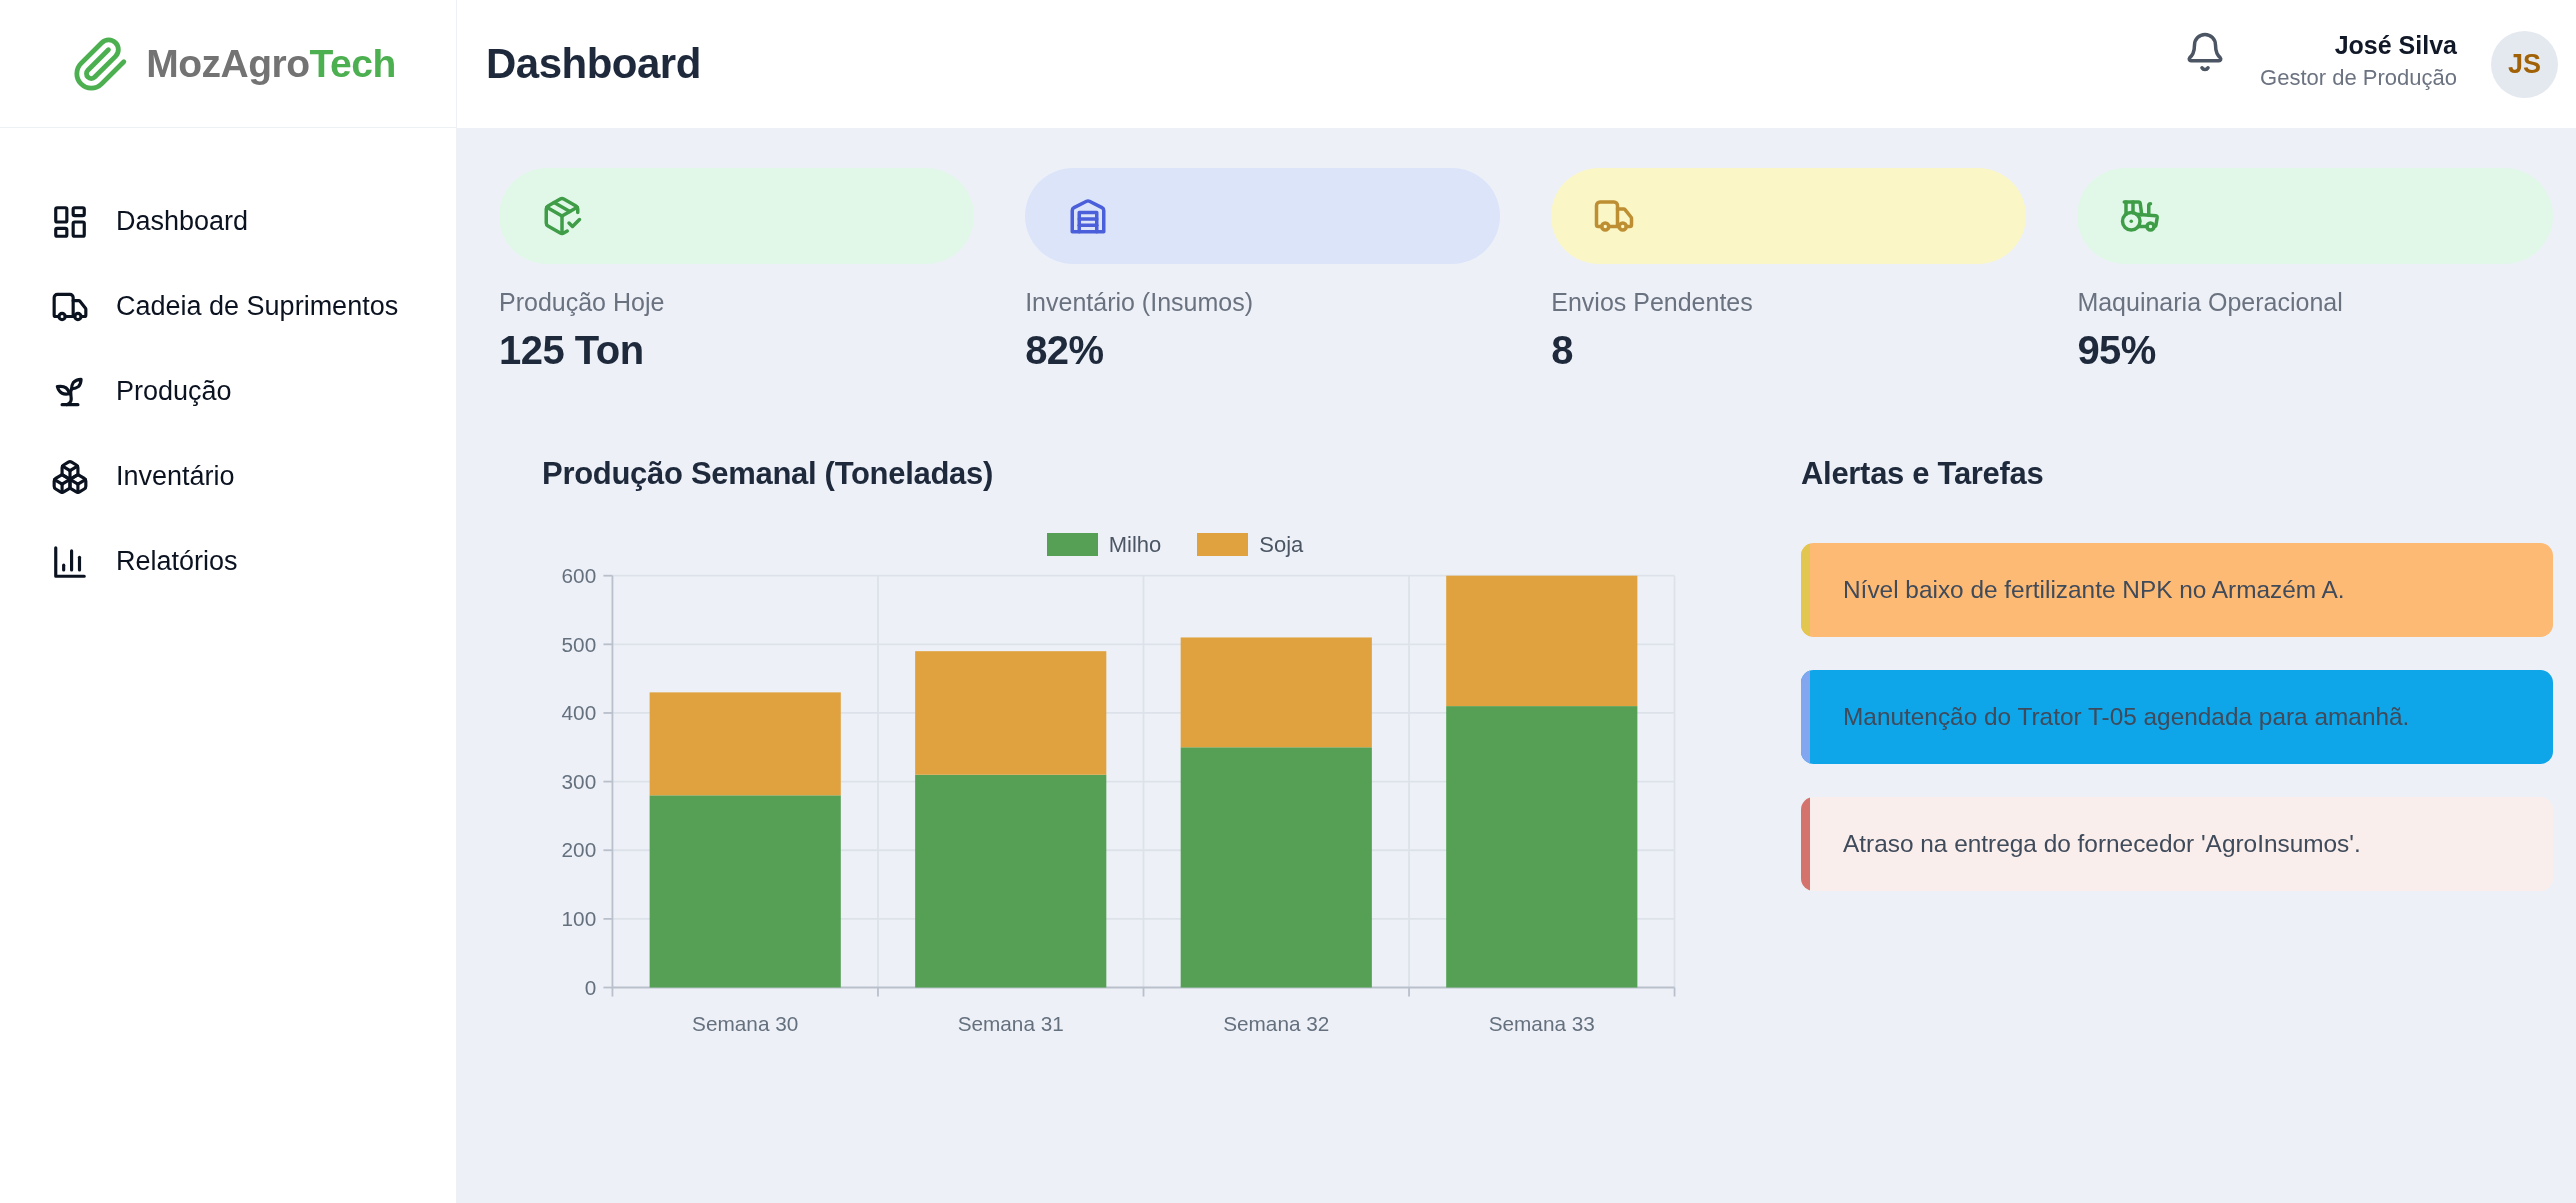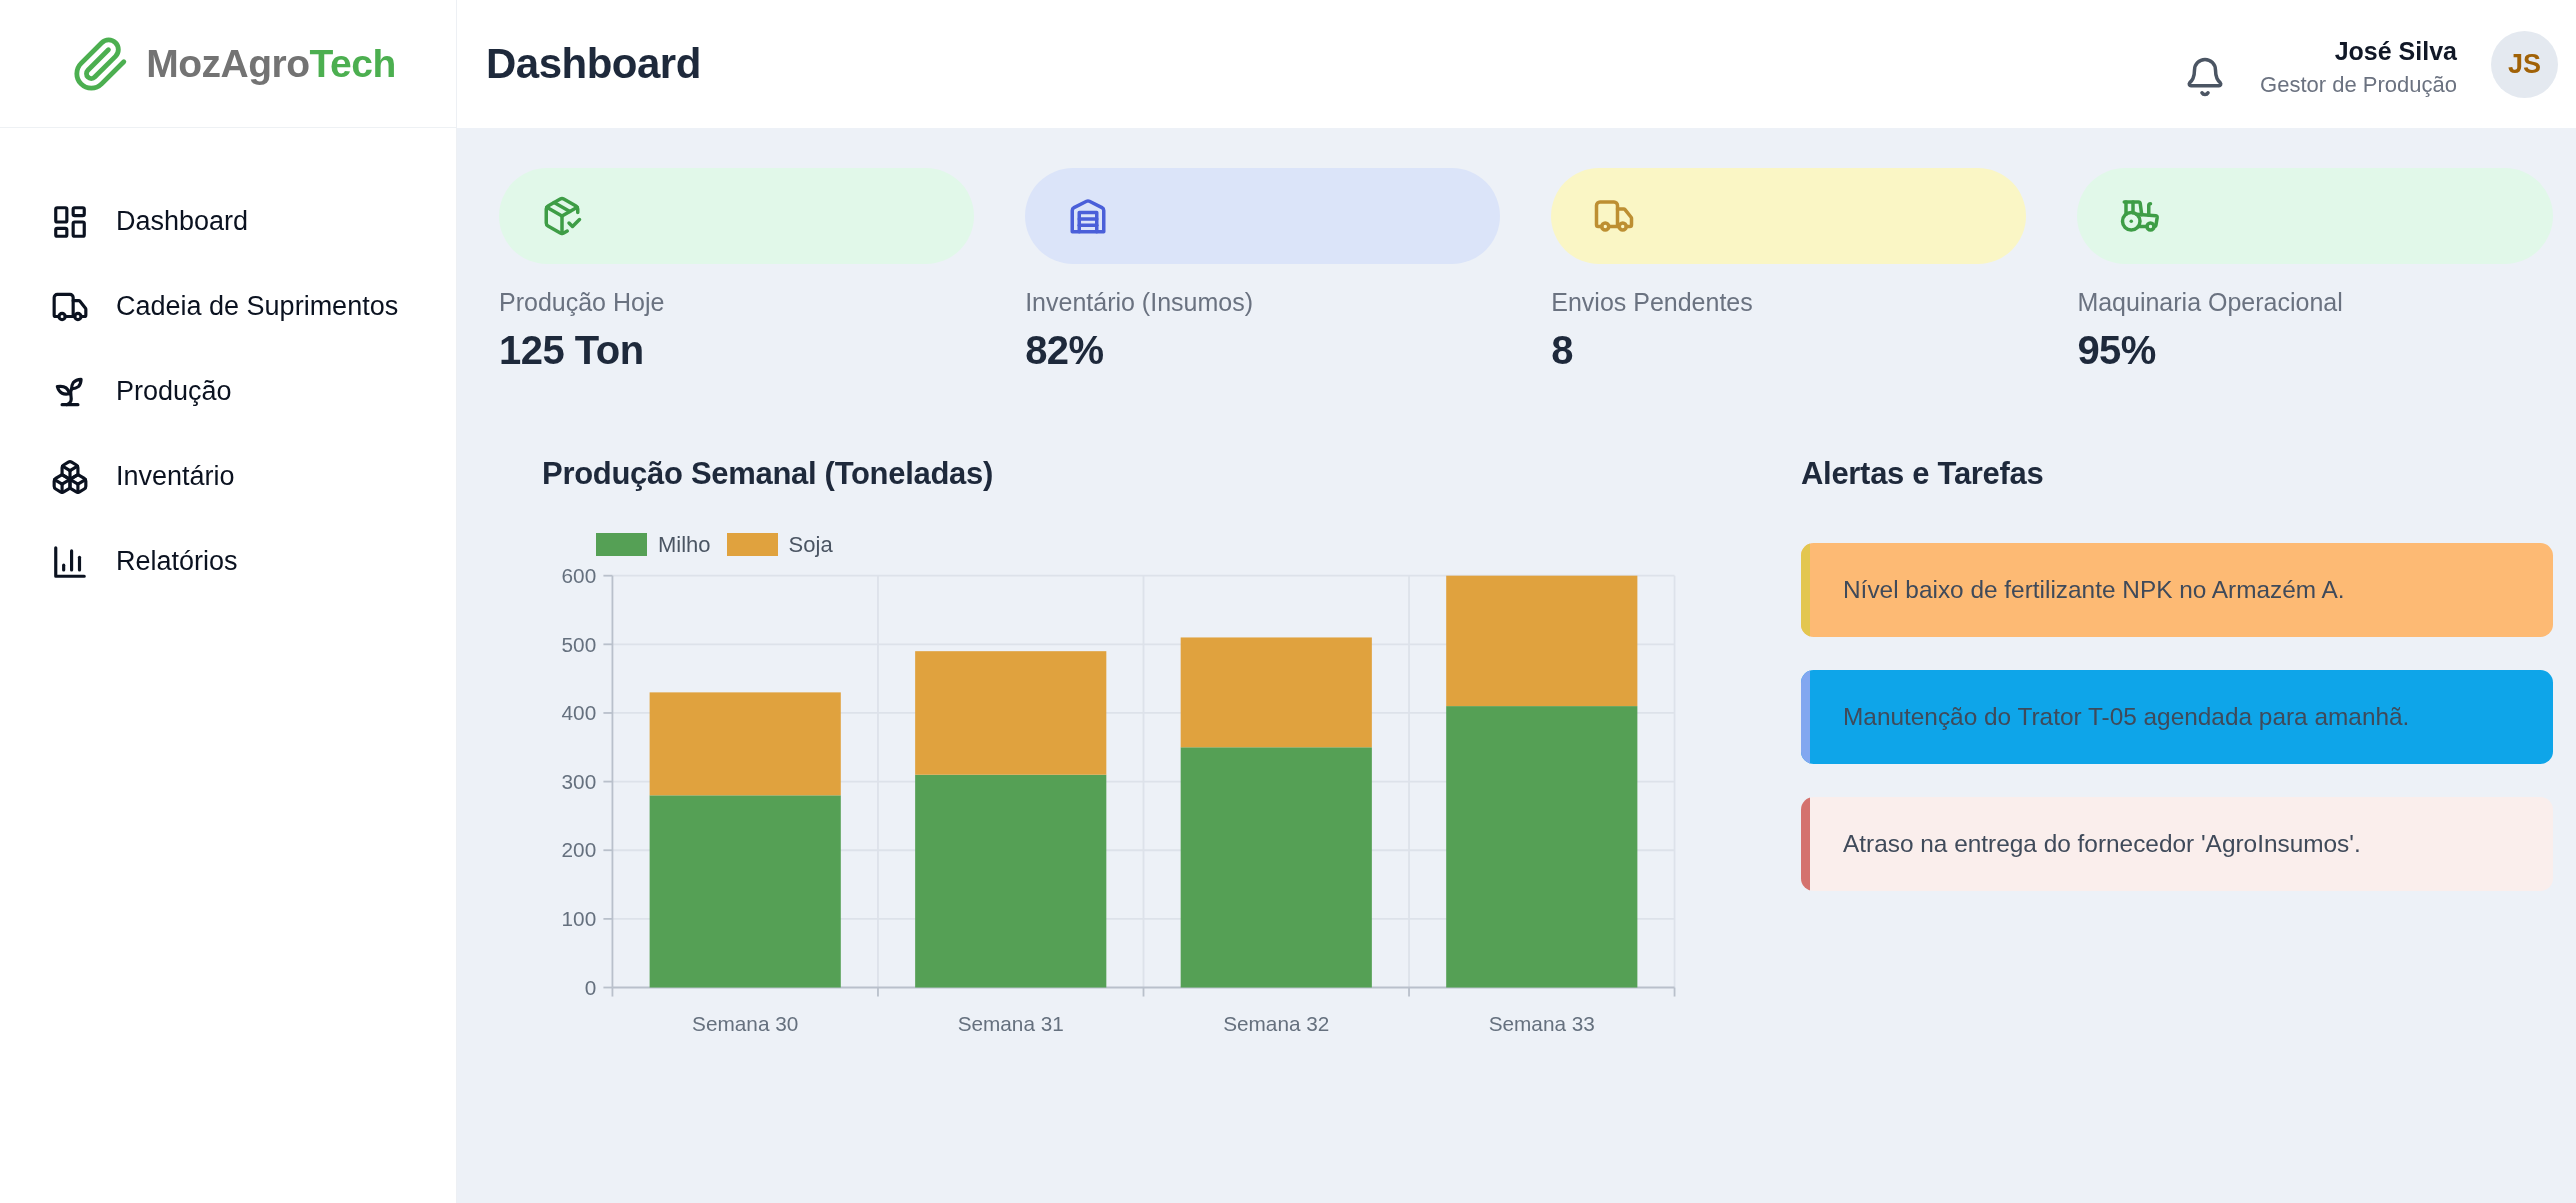--- a/index.html
+++ b/index.html
@@ -18,21 +18,21 @@
 
   .nav { padding-top:51px; }
   .nav-item { display:flex; align-items:center; gap:27px; padding:23.5px 36px 23.5px 51px; cursor:pointer; }
   .nav-item svg { width:38px; height:38px; min-width:38px; color:#0b1220; }
   .nav-label { font-size:27px; color:#0b1220; line-height:1.3; max-width:298px; }
 
   
   .main { flex:1; display:flex; flex-direction:column; height:100%; }
   .topbar { height:128px; min-height:128px; background:#ffffff; display:flex; align-items:center; justify-content:space-between; padding:0 18px 0 29px; }
   .page-title { font-size:42px; font-weight:bold; color:#1e293b; letter-spacing:-0.5px; }
-  .topbar-right { display:flex; align-items:flex-end; gap:34px; }
+  .topbar-right { display:flex; align-items:flex-start; gap:34px; }
   .bell-btn { background:none; border:none; cursor:pointer; color:#4b5563; display:flex; }
   .bell-btn svg { width:42px; height:42px; }
   .user-meta { text-align:right; }
   .user-name { font-size:25px; font-weight:bold; color:#111827; }
   .user-role { font-size:22px; color:#6b7280; margin-top:5.4px; }
   .avatar { width:67px; height:67px; border-radius:50%; background:#e4e9f0; color:#a16207; font-weight:bold; font-size:27px; display:flex; align-items:center; justify-content:center; cursor:pointer; }
 
   .content { flex:1; background:#edf1f7; padding:40px 23.5px 0 42px; overflow:hidden; }
 
   
@@ -40,21 +40,21 @@
   .stat-card { }
   .stat-pill { height:96px; border-radius:48px; display:flex; align-items:center; padding-left:42px; }
   .stat-pill svg { width:42px; height:42px; }
   .stat-label { font-size:25px; color:#6a7280; margin-top:23.5px; }
   .stat-value { font-size:40px; font-weight:bold; color:#1e293b; margin-top:11px; letter-spacing:-0.5px; }
 
   
   .panels { display:flex; gap:47px; margin-top:83px; }
   .chart-section { width:1255px; min-width:1255px; padding-left:43px; }
   .section-title { font-size:31px; font-weight:bold; color:#1e293b; letter-spacing:-0.3px; }
-  .chart-legend { display:flex; align-items:center; gap:16px; margin-top:40px; padding-left:54px; }
+  .chart-legend { display:flex; justify-content:center; align-items:center; gap:36px; margin-top:40px; padding-left:54px; }
   .legend-item { display:flex; align-items:center; gap:11px; cursor:pointer; }
   .legend-swatch { width:51px; height:22.6px; display:inline-block; }
   .legend-label { font-size:22px; color:#4b5563; }
   .chart-wrap { margin-top:5.4px; }
 
   
   .alerts-section { flex:1; }
   .alert-list { margin-top:51px; }
   .alert-card { display:flex; align-items:center; min-height:94px; border-radius:12.6px; overflow:hidden; margin-bottom:33px; position:relative; }
   .alert-accent { position:absolute; left:0; top:0; bottom:0; width:9px; }

